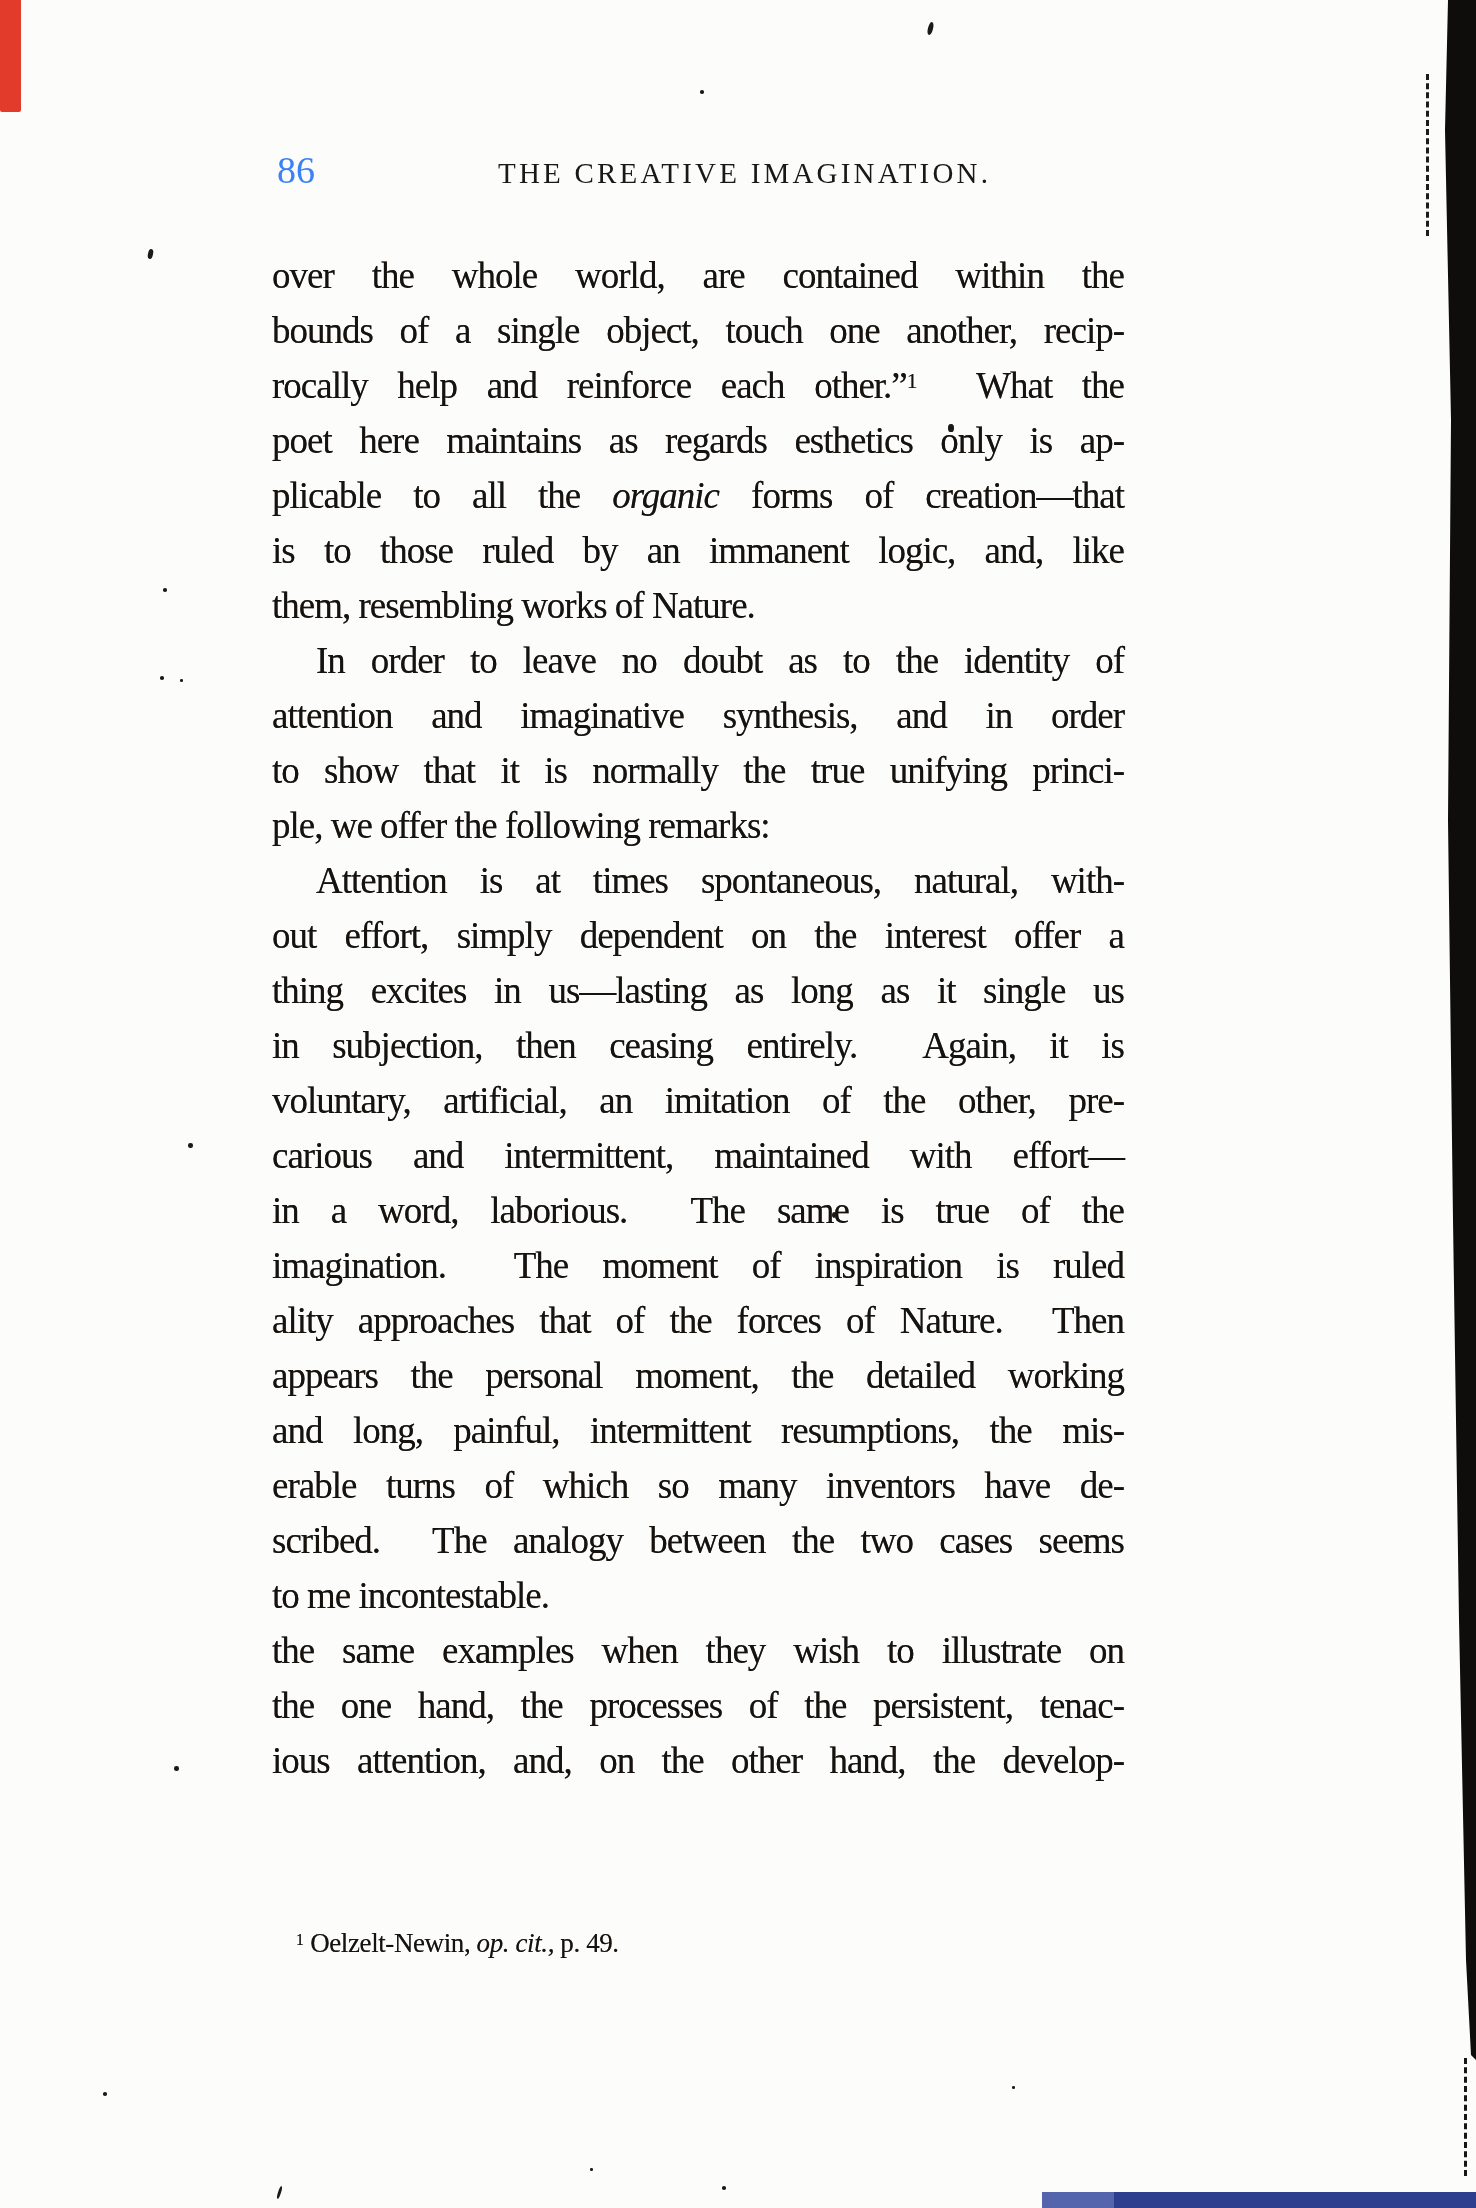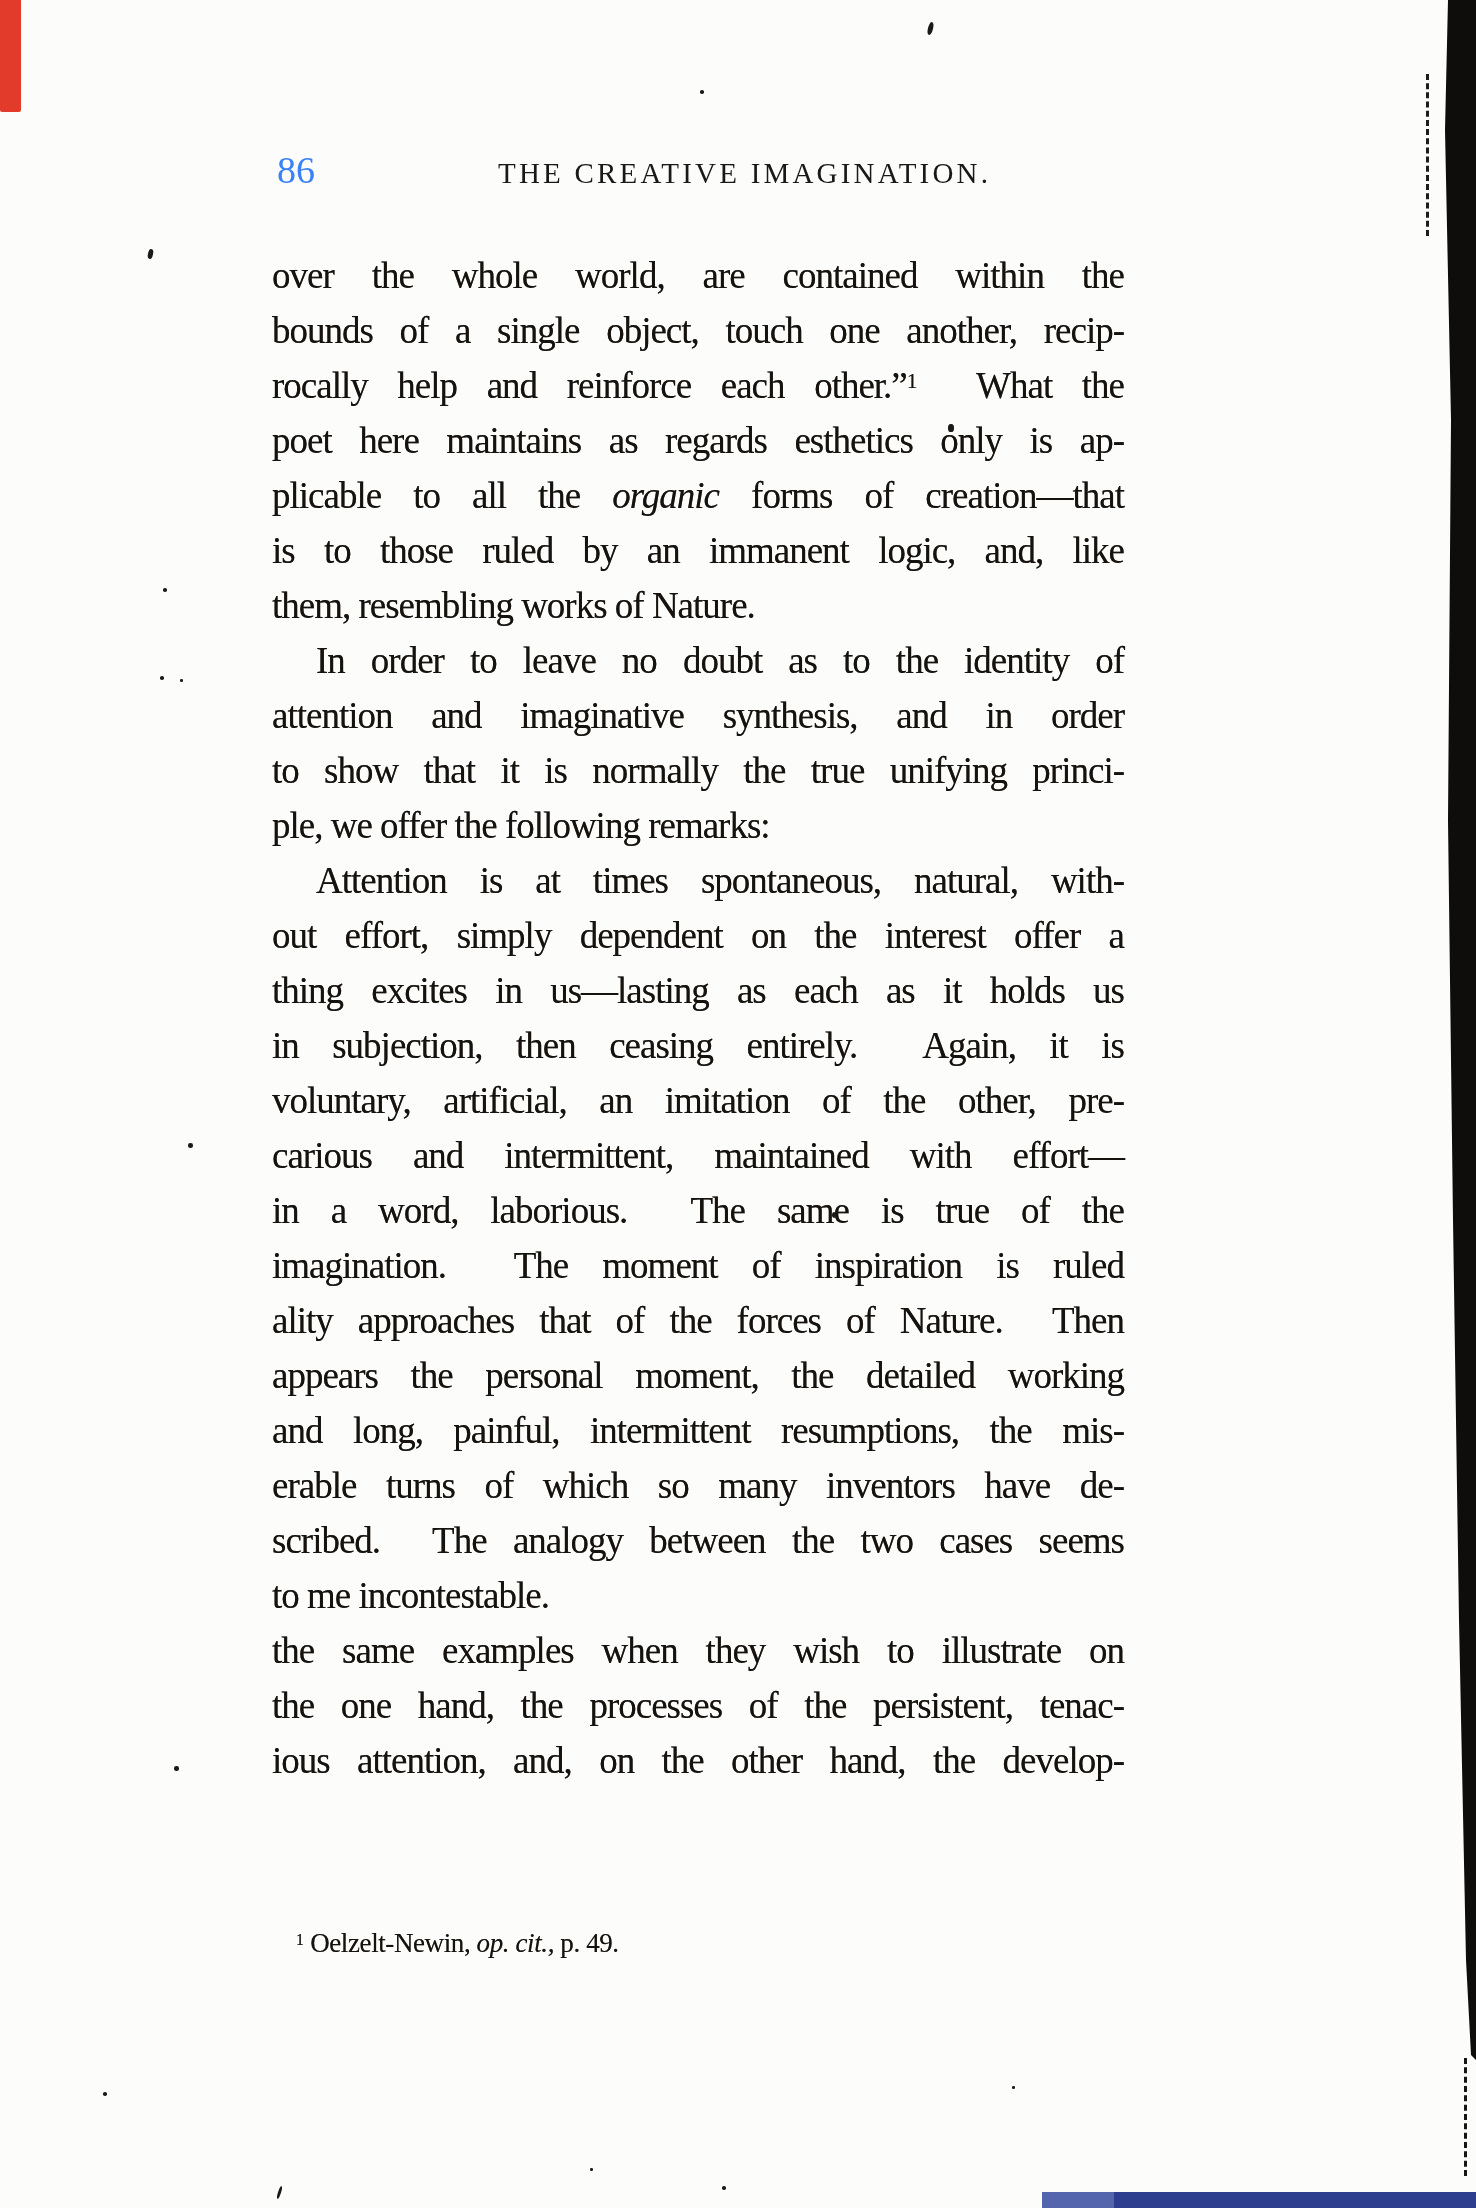--- a/index.html
+++ b/index.html
@@ -90,21 +90,21 @@
       <div class="line"><span>poet here maintains as regards esthetics only is ap-</span></div>
       <div class="line"><span>plicable to all the </span><i>organic</i><span> forms of creation—that</span></div>
       <div class="line"><span>is to those ruled by an immanent logic, and, like</span></div>
       <div class="line no-j"><span>them, resembling works of Nature.</span></div>
       <div class="line ind"><span>In order to leave no doubt as to the identity of</span></div>
       <div class="line"><span>attention and imaginative synthesis, and in order</span></div>
       <div class="line"><span>to show that it is normally the true unifying princi-</span></div>
       <div class="line no-j"><span>ple, we offer the following remarks:</span></div>
       <div class="line ind"><span>Attention is at times spontaneous, natural, with-</span></div>
       <div class="line"><span>out effort, simply dependent on the interest offer a</span></div>
-      <div class="line"><span>thing excites in us—lasting as each as it holds us</span></div>
+      <div class="line"><span>thing excites in us—lasting as long as it single us</span></div>
       <div class="line"><span>in subjection, then ceasing entirely.&nbsp; Again, it is</span></div>
       <div class="line"><span>voluntary, artificial, an imitation of the other, pre-</span></div>
       <div class="line"><span>carious and intermittent, maintained with effort—</span></div>
       <div class="line"><span>in a word, laborious.&nbsp; The same is true of the</span></div>
       <div class="line"><span>imagination.&nbsp; The moment of inspiration is ruled</span></div>
       <div class="line"><span>ality approaches that of the forces of Nature.&nbsp; Then</span></div>
       <div class="line"><span>appears the personal moment, the detailed working</span></div>
       <div class="line"><span>and long, painful, intermittent resumptions, the mis-</span></div>
       <div class="line"><span>erable turns of which so many inventors have de-</span></div>
       <div class="line"><span>scribed.&nbsp; The analogy between the two cases seems</span></div>

